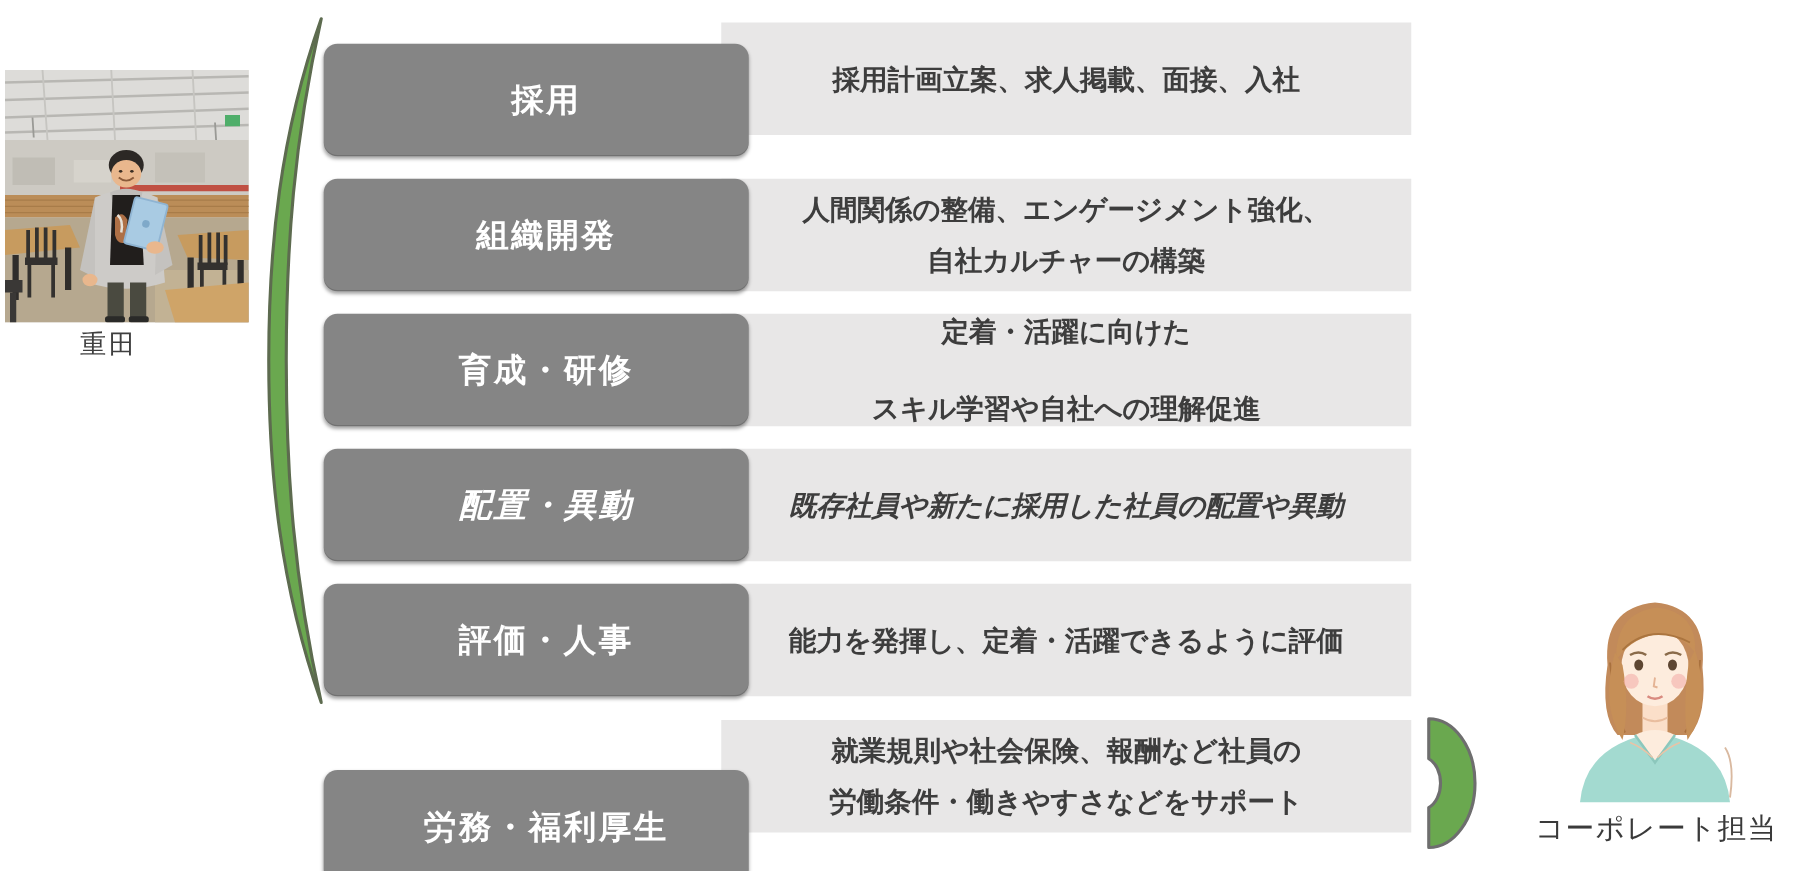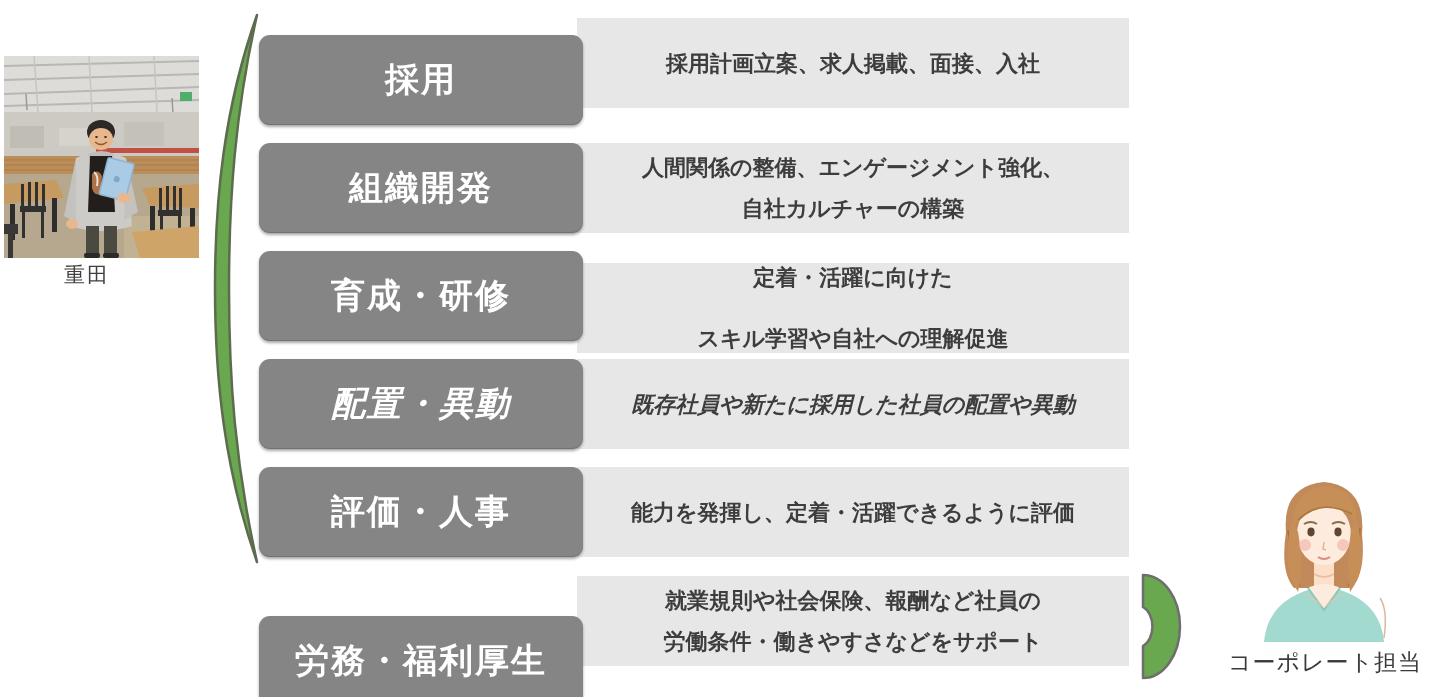--- a/index.html
+++ b/index.html
@@ -11,21 +11,21 @@
   .person-name{position:absolute;left:26px;top:261px;width:122px;height:30px;
        font-size:21px;color:#3f3f3f;text-align:center;letter-spacing:2px;}
 
   .brace-left{position:absolute;left:212px;top:10px;width:50px;height:557px;}
   .brace-right{position:absolute;left:1141px;top:573px;width:44px;height:107px;}
 
   .row-label{position:absolute;left:259px;width:324px;height:90px;
        background:#858585;border-radius:11px;
        box-shadow:0 2px 3px rgba(0,0,0,.35), inset 0 -1px 0 rgba(0,0,0,.15);
        display:flex;align-items:center;justify-content:center;
-       color:#ffffff;font-weight:bold;font-size:34px;letter-spacing:2px;z-index:2;}
+       color:#ffffff;font-weight:bold;font-size:26px;letter-spacing:2px;z-index:2;padding-left:16px;}
   .row-desc{position:absolute;left:577px;width:552px;height:90px;
        background:#e8e7e7;display:flex;flex-direction:column;
        align-items:center;justify-content:center;text-align:center;
        color:#3d3d3d;font-weight:bold;font-size:22px;line-height:41px;z-index:1;}
 
   .avatar{position:absolute;left:1248px;top:470px;width:152px;height:172px;}
   .role-label{position:absolute;left:1205px;top:647px;width:240px;height:32px;
        font-size:23px;color:#3a3a3a;text-align:center;letter-spacing:1px;}
 </style>
 </head>
@@ -136,21 +136,21 @@
     <span>組織開発</span>
   </div>
   <div class="row-desc" style="top:143px;">
     <div>人間関係の整備、エンゲージメント強化、</div>
     <div>自社カルチャーの構築</div>
   </div>
 
   <div class="row-label" style="top:251px;">
     <span>育成・研修</span>
   </div>
-  <div class="row-desc" style="top:263px;gap:20px;">
+  <div class="row-desc" style="top:251px;gap:20px;">
     <div>定着・活躍に向けた</div>
     <div>スキル学習や自社への理解促進</div>
   </div>
 
   <div class="row-label" style="top:359px;font-style:italic;">
     <span>配置・異動</span>
   </div>
   <div class="row-desc" style="top:359px;font-style:italic;">
     <div>既存社員や新たに採用した社員の配置や異動</div>
   </div>

